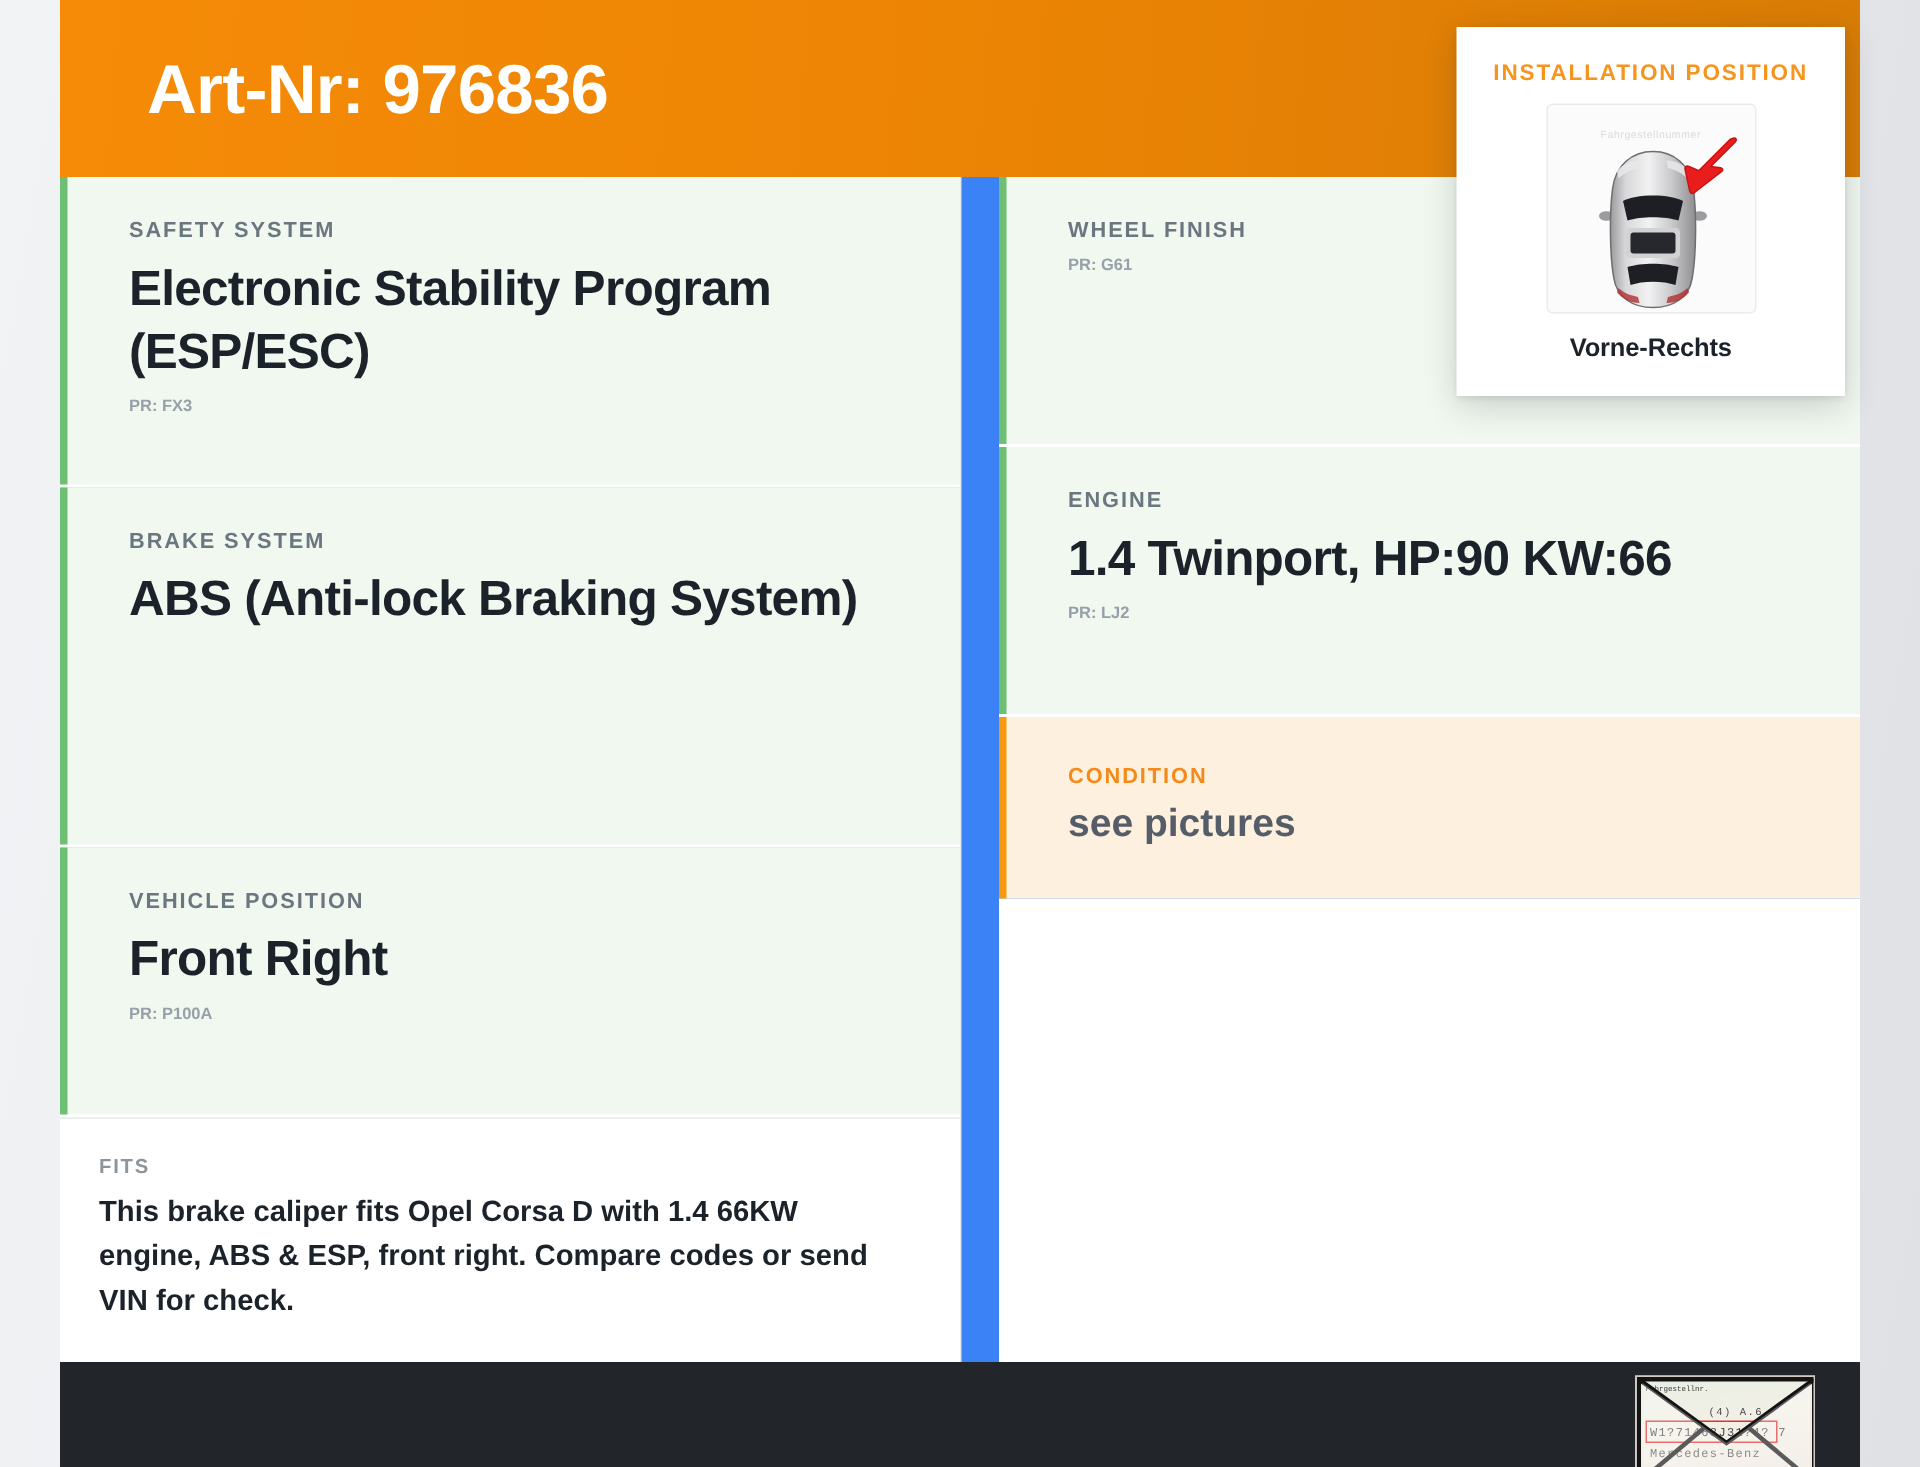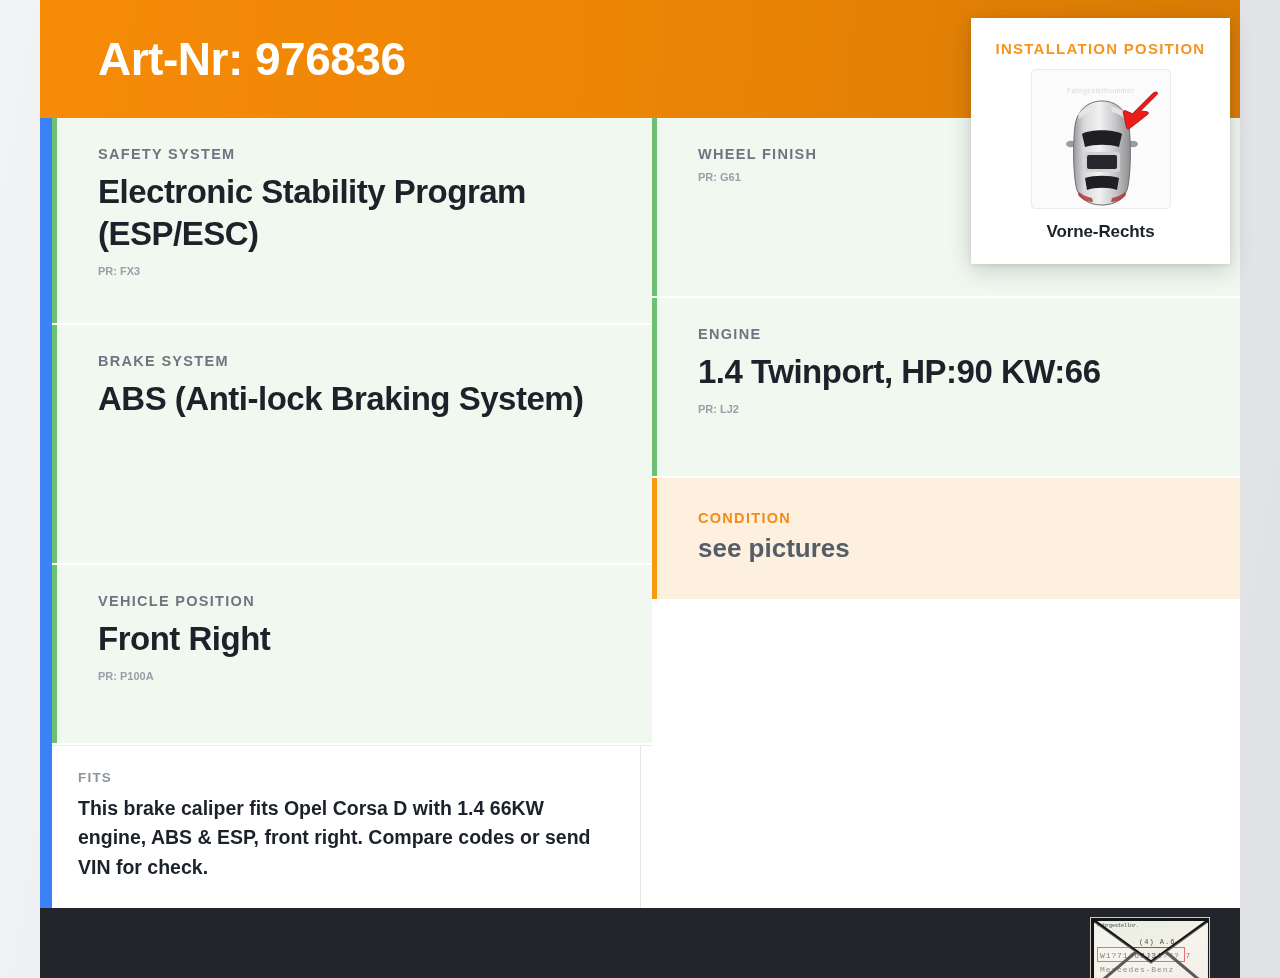--- a/index.html
+++ b/index.html
@@ -24,27 +24,27 @@
     background:linear-gradient(95deg,#f58b07 0%,#ee8504 45%,#d87c06 100%);
     display:flex; align-items:center;
     padding-left:58px;
   }
   .header h1 {
     font-size:46px; font-weight:bold; color:#ffffff;
     letter-spacing:-0.5px; line-height:1;
   }
 
   
-  .body { flex:1 1 auto; display:flex; position:relative; background:#3b82f6;padding-left:12px; }
+  .body { flex:1 1 auto; display:flex; position:relative; background:#3b82f6; }
   .col-divider {
     position:absolute; left:600px; top:0; bottom:0; width:1px;
     background:#e4e6e4;
   }
   .col-left  { width:600px; flex:0 0 600px; display:flex; flex-direction:column; }
-  .col-right { flex:1 1 auto; display:flex; flex-direction:column; }
+  .col-right { flex:1 1 auto; display:flex; flex-direction:column;margin-left:26px; }
 
   
   .card {
     position:relative;
     background:#f1f8f0;
     padding:28px 0 30px 46px;
     border-bottom:2px solid #ffffff;
   }
   .card::before {
     content:""; position:absolute; left:0; top:0; bottom:0; width:5px;

